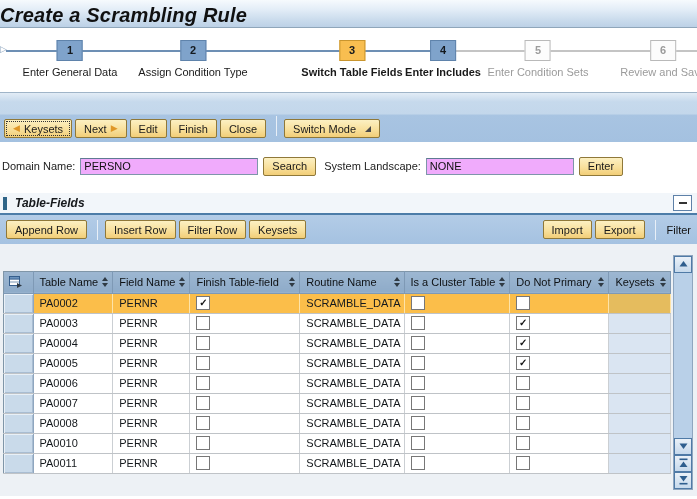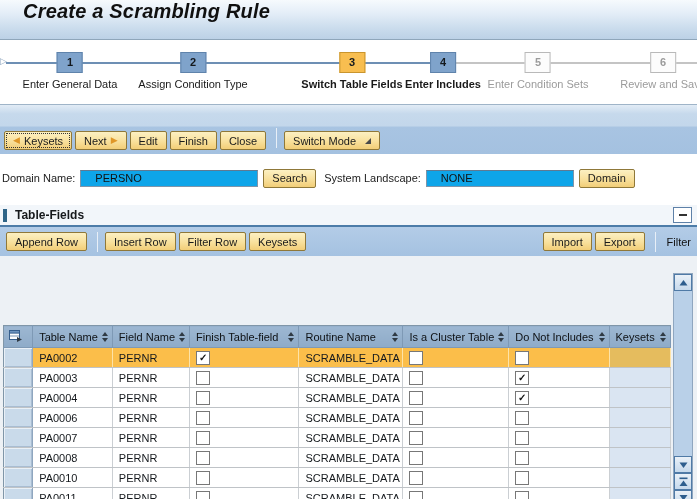--- a/index.html
+++ b/index.html
@@ -3,23 +3,23 @@
 <meta charset="utf-8">
 <style>
   html,body{margin:0;padding:0}
   body{
     width:697px;height:499px;overflow:hidden;position:relative;
     font-family:"Liberation Sans",sans-serif;background:#fff;
     -webkit-font-smoothing:antialiased;
   }
   
   .titlebar{
-    height:40px;border-bottom:1px solid #8FA6BA;
+    height:28px;border-bottom:1px solid #8FA6BA;
     background:linear-gradient(180deg,#F6FAFD 0%,#E3EDF7 35%,#C9DBEC 75%,#BCD1E6 100%);
-    display:flex;align-items:flex-start;padding-left:23px;box-sizing:border-box;
+    display:flex;align-items:flex-end;padding-left:0;box-sizing:border-box;
   }
   .titlebar h1{
     margin:0;font-size:20px;font-weight:bold;font-style:italic;color:#101010;letter-spacing:.2px;
   }
   
   .roadmap{position:relative;height:64px;border-bottom:1px solid #9FB4C8;background:#fff}
   .rm-line{position:absolute;top:22px;height:2px;z-index:0}
   .rm-line.blue{left:6px;width:437px;background:#6D8FB4}
   .rm-line.gray{left:443px;right:0;background:#C4C4C4}
   .rm-start{position:absolute;left:0;top:16px;font-size:9px;color:#8FA6BF;z-index:1}
@@ -49,43 +49,43 @@
   }
   .btn.focused{outline:1px dotted #333;outline-offset:-3px}
   .btn .arr{color:#DF9728;font-size:9px;line-height:9px}
   .menu-tri{width:0;height:0;border-left:6px solid transparent;border-bottom:6px solid #4A4A4A;margin-left:5px}
   .vsep{width:1px;height:20px;background:#E8EFF7;margin:0 7px;align-self:flex-end;margin-bottom:2px}
   
   .formrow{height:48px;display:flex;align-items:center;background:#fff;padding-left:2px;font-size:11px;color:#222}
   .formrow label{margin-right:5px}
   .tfield{
     height:17px;box-sizing:border-box;border:1px solid #7E95AA;border-top-color:#5F7A93;
-    font-family:"Liberation Sans",sans-serif;font-size:11px;padding:1px 14px;background:#0ea5e9;color:#111;
+    font-family:"Liberation Sans",sans-serif;font-size:11px;padding:1px 3px;background:#f0abfc;color:#111;
   }
   .formrow .btn{margin-left:5px;margin-right:8px}
   
   .tray-header{
     margin-top:3px;height:20px;border-bottom:2px solid #4C7CA8;background:#F2F6FA;
-    display:flex;align-items:center;position:relative;
+    display:flex;align-items:center;position:relative;font-style:italic;
   }
   .tray-bar{width:4px;height:13px;background:#2E6487;margin:0 8px 0 3px}
   .tray-title{font-size:12px;font-weight:bold;color:#16191C}
   .collapse-btn{
     position:absolute;right:5px;top:2px;width:17px;height:14px;background:#fff;
     border:1px solid #5E81A8;display:flex;align-items:center;justify-content:center;cursor:pointer;
   }
   .collapse-btn i{display:block;width:8px;height:2px;background:#333}
   .tray-toolbar{
     height:29px;background:linear-gradient(180deg,#B3CCE7 0%,#A5C2E1 100%);
     display:flex;align-items:center;padding:0 6px;box-sizing:border-box;
   }
   .tray-toolbar .spacer{flex:1}
   .filter-lbl{font-size:11px;color:#111;margin-left:4px;cursor:pointer}
   
-  .table-area{background:#EDF1F5;height:252px;box-sizing:border-box;padding:4px 4px 0 3px;display:flex;align-items:flex-end}
+  .table-area{background:#EDF1F5;height:252px;box-sizing:border-box;padding:4px 4px 0 3px;display:flex;align-items:center}
   table{border-collapse:collapse;table-layout:fixed;background:#fff;border:1px solid #8096A8;font-size:11px}
   th{
     height:22px;background:linear-gradient(180deg,#9DB7D2 0%,#8EABC8 100%);
     border-right:1px solid #7E99B5;border-bottom:1px solid #7E99B5;
     font-weight:normal;color:#0E1114;padding:0 4px 0 6px;text-align:left;box-sizing:border-box;
     overflow:hidden;white-space:nowrap;
   }
   .th-inner{display:flex;align-items:center;justify-content:space-between}
   td{
     height:20px;border-right:1px solid #CBCFD3;border-bottom:1px solid #BFC3C7;
@@ -185,21 +185,21 @@
 
 <div class="formrow">
   <label>Domain Name:</label>
   <input class="tfield" style="width: 178px;" value="PERSNO">
   <button class="btn">
     <span>Search</span>
   </button>
   <label>System Landscape:</label>
   <input class="tfield" style="width: 148px;" value="NONE">
   <button class="btn">
-    <span>Domain</span>
+    <span>Enter</span>
   </button>
 </div>
 
 <div class="tray-header">
   <span class="tray-bar"></span>
   <span class="tray-title">Table-Fields</span>
   <span class="collapse-btn">
       <i></i>
     </span>
 </div>
@@ -291,21 +291,21 @@
             <div class="th-inner">
               <span>Is a Cluster Table</span>
               <span class="sort">
                 <i class="u"></i>
                 <i class="d"></i>
               </span>
             </div>
           </th>
           <th>
             <div class="th-inner">
-              <span>Do Not Includes</span>
+              <span>Do Not Primary</span>
               <span class="sort">
                 <i class="u"></i>
                 <i class="d"></i>
               </span>
             </div>
           </th>
           <th>
             <div class="th-inner">
               <span>Keysets</span>
               <span class="sort">
@@ -333,20 +333,30 @@
           <td>PERNR</td>
           <td><span class="cb"></span></td>
           <td>SCRAMBLE_DATA</td>
           <td><span class="cb"></span></td>
           <td><span class="cb checked"></span></td>
           <td class="keysets"></td>
         </tr>
         <tr>
           <td class="selcell"></td>
           <td>PA0004</td>
+          <td>PERNR</td>
+          <td><span class="cb"></span></td>
+          <td>SCRAMBLE_DATA</td>
+          <td><span class="cb"></span></td>
+          <td><span class="cb checked"></span></td>
+          <td class="keysets"></td>
+        </tr>
+        <tr>
+          <td class="selcell"></td>
+          <td>PA0005</td>
           <td>PERNR</td>
           <td><span class="cb"></span></td>
           <td>SCRAMBLE_DATA</td>
           <td><span class="cb"></span></td>
           <td><span class="cb checked"></span></td>
           <td class="keysets"></td>
         </tr>
         <tr>
           <td class="selcell"></td>
           <td>PA0006</td>

